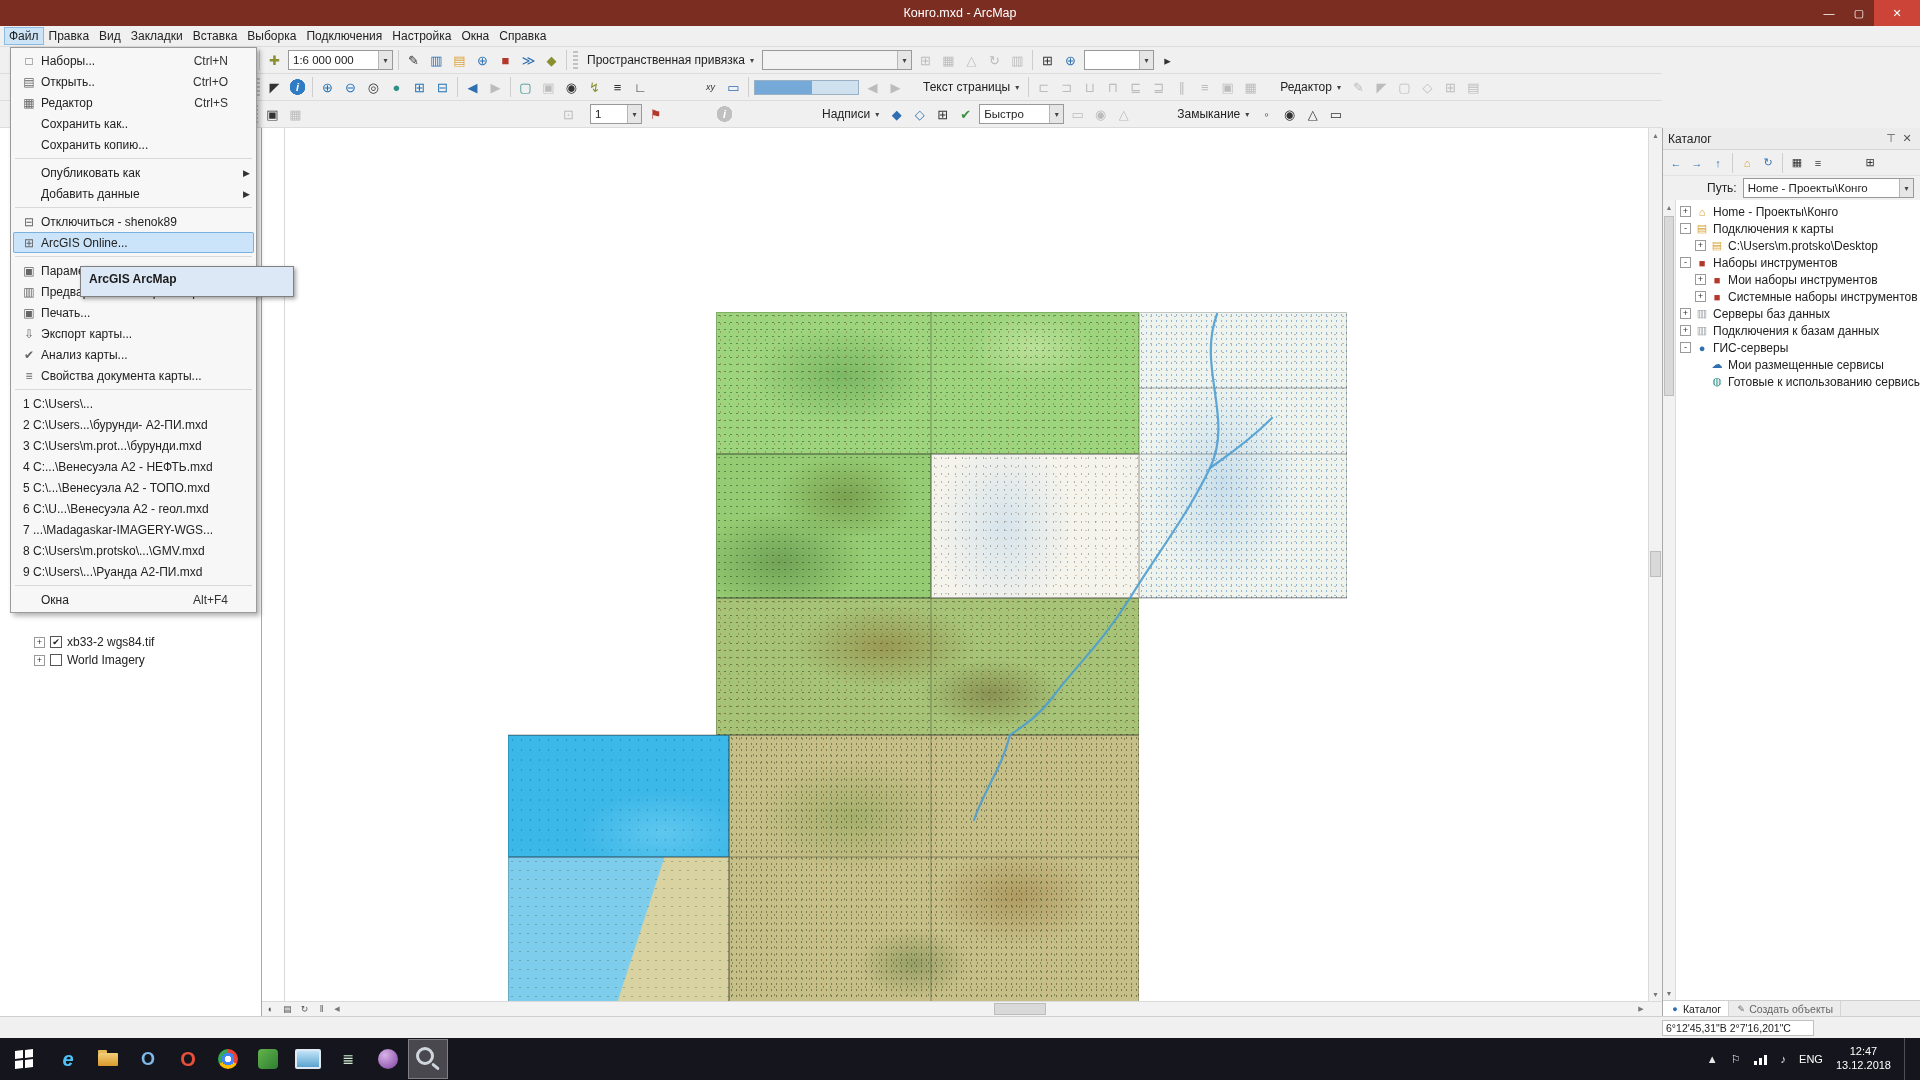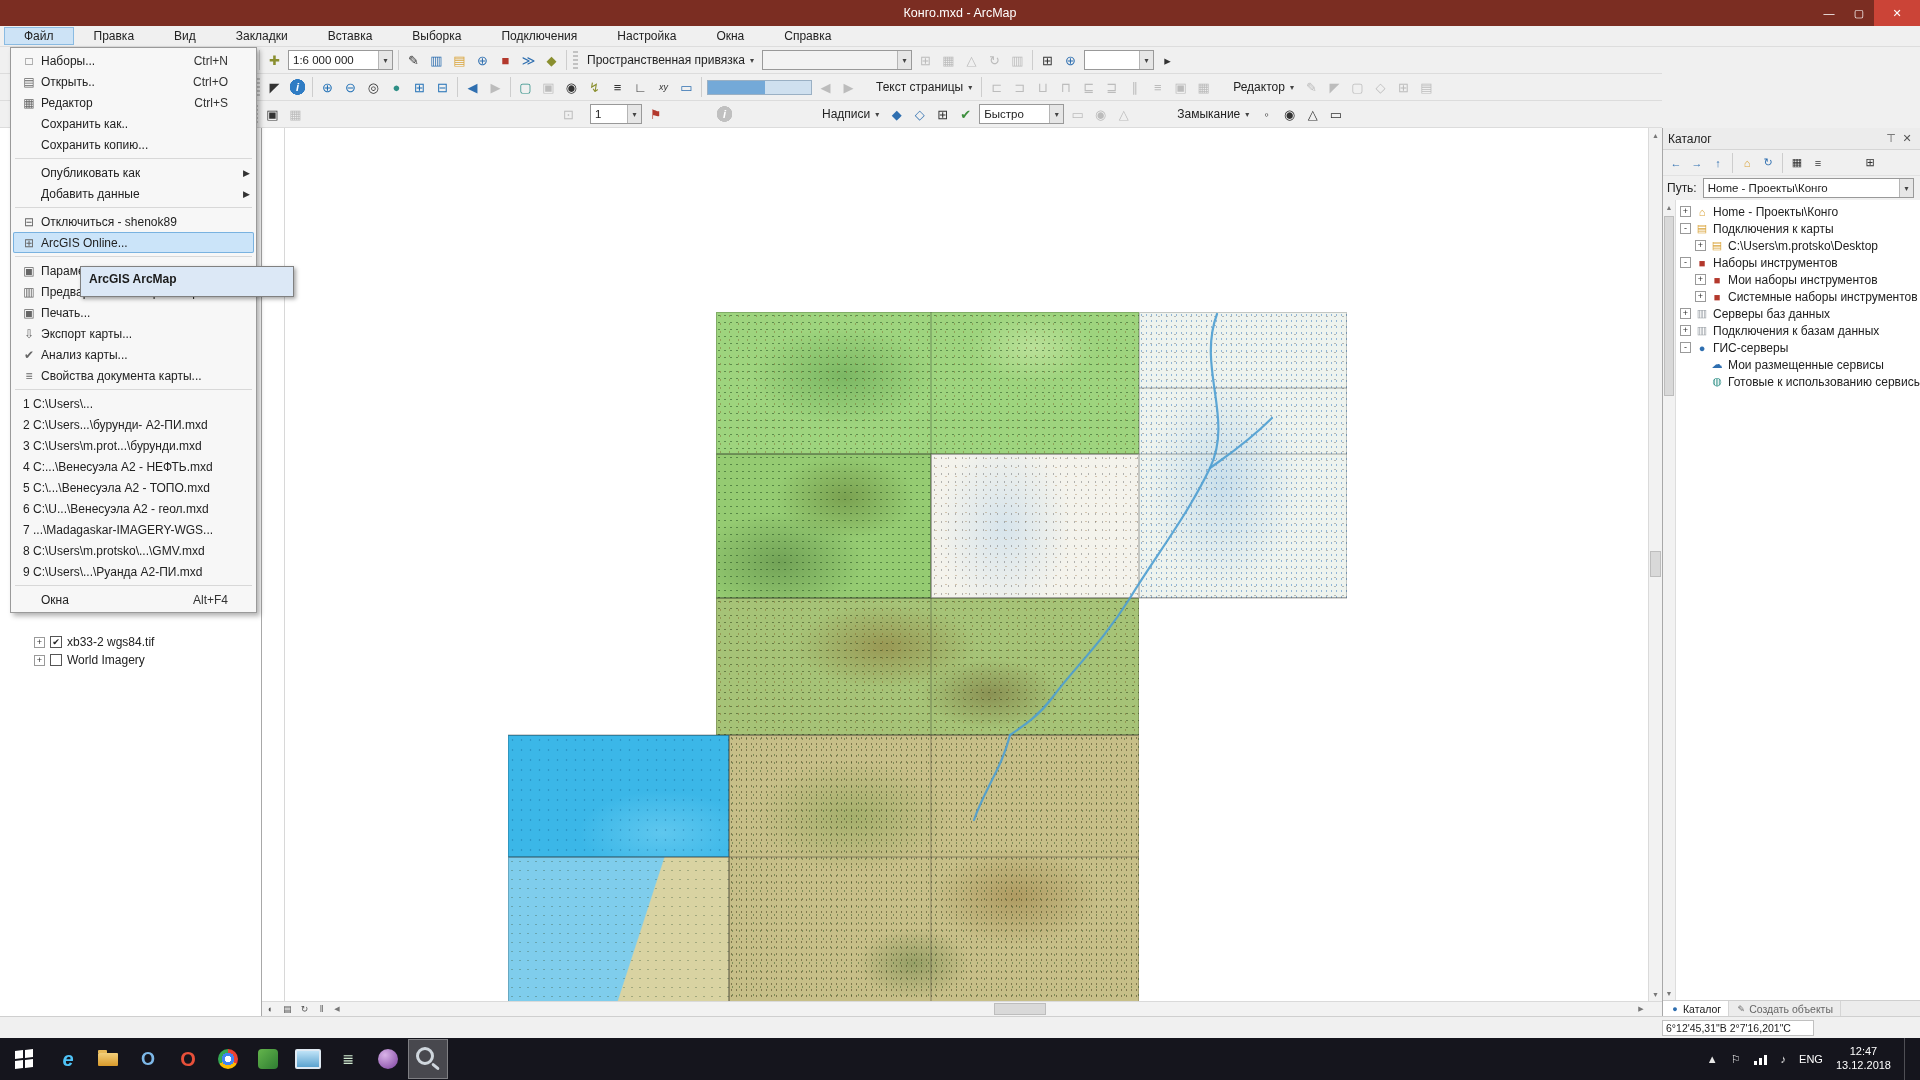--- a/index.html
+++ b/index.html
@@ -11,36 +11,36 @@
   #titlebar{position:absolute;left:0;top:0;width:1920px;height:26px;background:#7b2d22;}
   .tb-title{position:absolute;left:0;right:0;top:0;height:26px;line-height:26px;text-align:center;
     color:#fff;font-size:12.5px;}
   .tb-controls{position:absolute;right:0;top:0;display:flex;height:26px;}
   .wbtn{width:30px;height:26px;display:flex;align-items:center;justify-content:center;color:#fff;font-size:11px;}
   .wbtn.close{width:46px;background:#cb4437;}
 
   
   #menubar{position:absolute;left:0;top:26px;width:1920px;height:21px;background:#f0f0f0;
     border-bottom:1px solid #ddd;display:flex;align-items:center;padding-left:4px;}
-  .mb-item{padding:2px 20px;white-space:nowrap;}
+  .mb-item{padding:2px 5px;white-space:nowrap;}
   .mb-item.pressed{background:#cde3f6;box-shadow:inset 0 0 0 1px #8abbe2;}
 
   
   .tbrow{position:absolute;left:0;width:1662px;height:27px;background:#f0f0f0;
     border-bottom:1px solid #dcdcdc;display:flex;align-items:center;overflow:hidden;padding-left:8px;}
   #tb1{top:47px;}
   #tb2{top:74px;padding-left:252px;}
   #tb3{top:101px;padding-left:250px;}
   .grip{width:5px;height:18px;margin:0 3px;flex:0 0 auto;
     background:repeating-linear-gradient(180deg,#c2c2c2 0 2px,transparent 2px 4px);}
   .tsep{width:1px;height:20px;background:#cdcdcd;margin:0 3px;flex:0 0 auto;}
   .tb{width:23px;height:22px;display:flex;align-items:center;justify-content:center;
     font-size:13px;color:#444;flex:0 0 auto;}
   .tb.dis{color:#bcbcbc;}
-  .tb.txt{font-size:9px;font-style:italic;color:#333;}
+  .tb.txt{font-size:9px;font-style:italic;color:#333;margin-left:47px;}
   .tb.circ{background:radial-gradient(circle 8px at 50% 50%,#2f7cc4 96%,transparent 100%);
     color:#fff;font-style:italic;font-weight:bold;font-size:11px;}
   .tb.circ.dis{background:radial-gradient(circle 8px at 50% 50%,#c0c0c0 96%,transparent 100%);color:#fff;}
   .c-blue{color:#2f6fb0;}.c-red{color:#b3382c;}.c-yellow{color:#d9a43b;}.c-olive{color:#8a8f2f;}
   .c-green{color:#3d8f3d;}.c-teal{color:#2e8f86;}.c-gray{color:#9aa0a6;}.c-dark{color:#333;}.c-mag{color:#1f6fb5;}
   .tcombo{display:flex;align-items:center;height:20px;background:#fff;border:1px solid #999;
     flex:0 0 auto;font-size:11.5px;margin:0 2px;}
   .tcombo.dis{background:#f3f3f3;}
   .tcv{flex:1;padding:0 4px;white-space:nowrap;overflow:hidden;}
   .tca{width:14px;height:100%;display:flex;align-items:center;justify-content:center;background:#e6e6e6;
@@ -119,21 +119,21 @@
   .hthumb{position:absolute;left:650px;top:1px;width:52px;height:12px;background:#d9d9d9;border:1px solid #bdbdbd;}
   .hbtn{width:14px;height:14px;display:flex;align-items:center;justify-content:center;font-size:7px;color:#777;flex:0 0 auto;}
 
   
   #catalog{position:absolute;left:1662px;top:128px;width:258px;height:888px;background:#f0f0f0;border-left:1px solid #a8a8a8;}
   .cat-header{height:22px;display:flex;align-items:center;padding:0 5px;background:#ececec;border-bottom:1px solid #d5d5d5;}
   .cat-title{flex:1;font-size:12px;}
   .cat-hicon{width:16px;text-align:center;color:#555;font-size:11px;}
   .cat-toolbar{height:26px;display:flex;align-items:center;gap:1px;padding:0 3px;border-bottom:1px solid #e2e2e2;}
   .cat-toolbar .tb{width:20px;height:20px;font-size:11px;}
-  .cat-path{height:24px;display:flex;align-items:center;gap:4px;padding:0 4px;}
+  .cat-path{height:24px;display:flex;align-items:center;gap:4px;padding:0 4px;margin-left:40px;}
   .cp-lbl{white-space:nowrap;}
   .cat-path .tcombo{flex:1;}
   .cat-body{position:absolute;left:0;right:0;top:72px;bottom:16px;}
   .cat-scroll{position:absolute;left:0;top:0;bottom:0;width:13px;background:#f2f2f2;border-right:1px solid #ddd;}
   .cat-scroll .vthumb{top:16px;height:180px;}
   .cat-tree{position:absolute;left:13px;right:0;top:0;bottom:0;background:#fff;overflow:hidden;padding-top:3px;}
   .tree-item{height:17px;display:flex;align-items:center;gap:4px;white-space:nowrap;padding-left:4px;font-size:12px;}
   .ticon{width:14px;text-align:center;font-size:11px;flex:0 0 auto;}
   .cat-tabs{position:absolute;left:0;right:0;bottom:0;height:16px;background:#ececec;border-top:1px solid #cfcfcf;display:flex;}
   .cat-tab{display:flex;align-items:center;gap:3px;padding:0 7px;font-size:10.5px;color:#666;border-right:1px solid #d5d5d5;}

